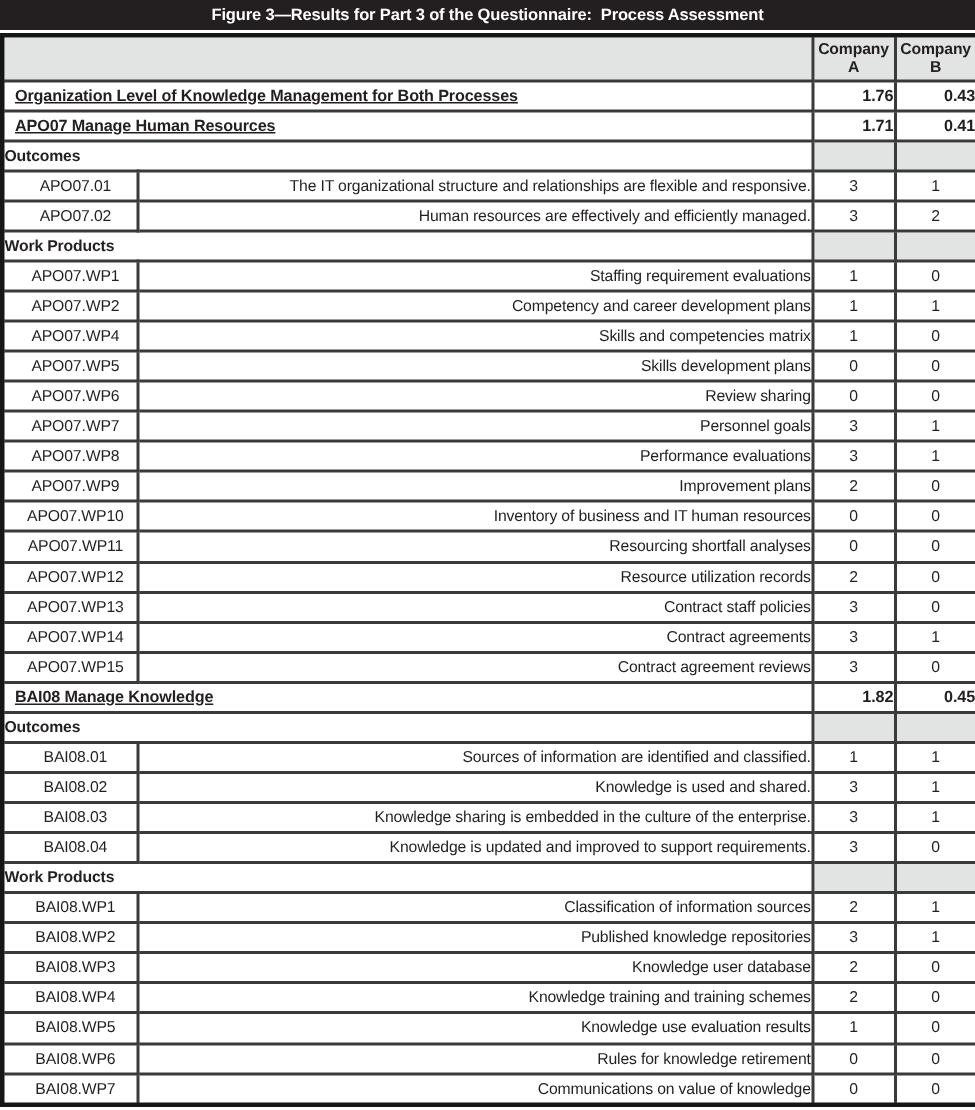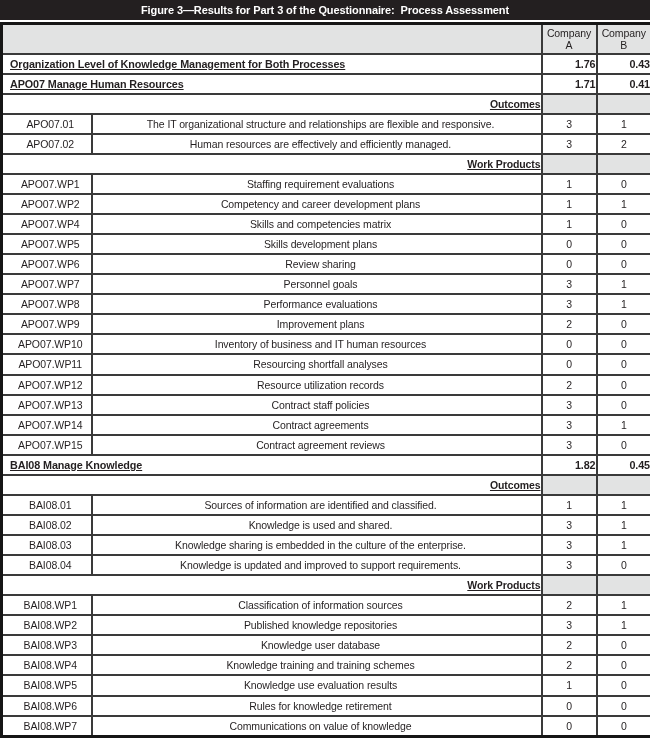--- a/index.html
+++ b/index.html
@@ -49,31 +49,31 @@
     font-size: 10.5px;
     letter-spacing: -0.1px;
     color: var(--text);
     vertical-align: middle;
     overflow: hidden;
     white-space: nowrap;
   }
   thead th {
     height: 30px;
     background: var(--header-fill);
-    font-weight: normal;
+    font-weight: bold;
     text-align: center;
     line-height: 1.15;
   }
   thead th .hline { display: block; }
   td.id    { padding-left: 7px; text-align: center; }
-  td.desc  { padding-left: 8px; text-align: center; }
+  td.desc  { padding-left: 8px; text-align: right; }
   td.num   { text-align: center; }
   tr.summary td { font-weight: bold; font-size: 10.8px; text-align: right; }
   tr.summary td.label { padding-left: 7px; text-align: left; text-decoration: underline; }
-  td.sec-label { text-align: right; font-weight: bold; text-decoration: underline; }
+  td.sec-label { text-align: left; font-weight: bold; }
   td.gray  { background: var(--header-fill); }
 </style>
 </head>
 <body>
 
 <div class="page">
   <div class="title-bar">Figure 3—Results for Part 3 of the Questionnaire:  Process Assessment</div>
   <table class="results">
     <colgroup>
       <col class="c-id">

